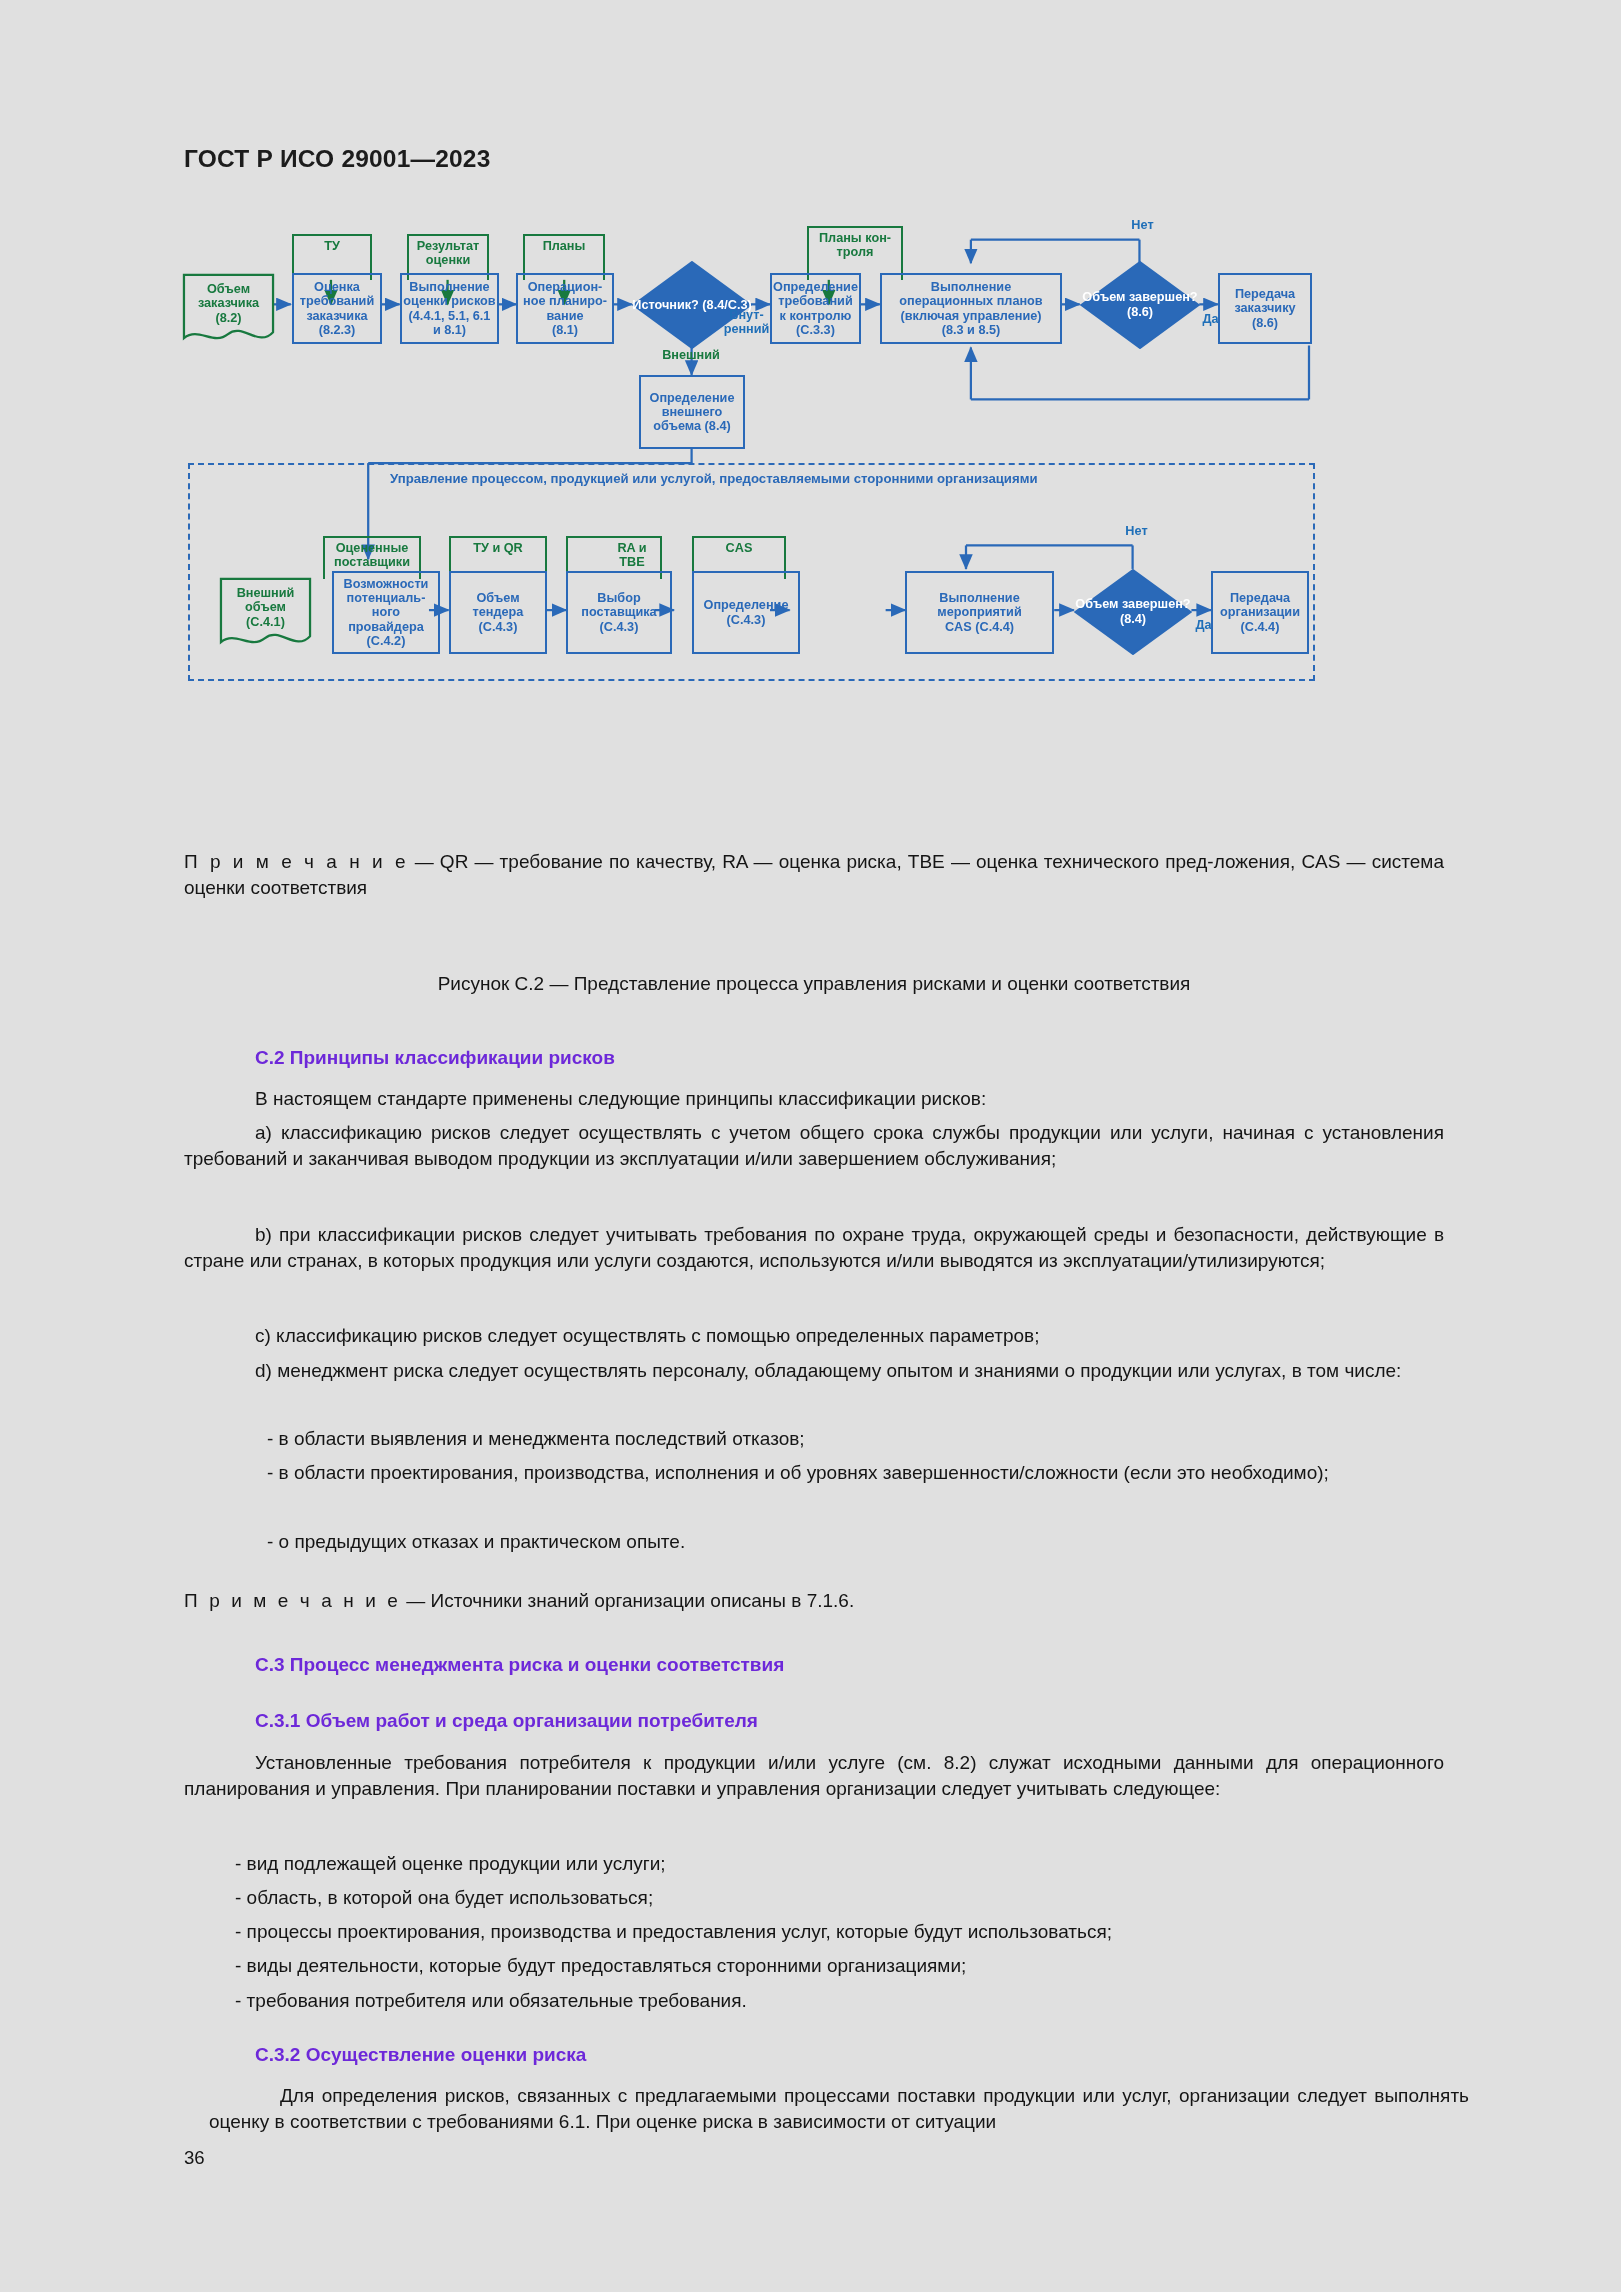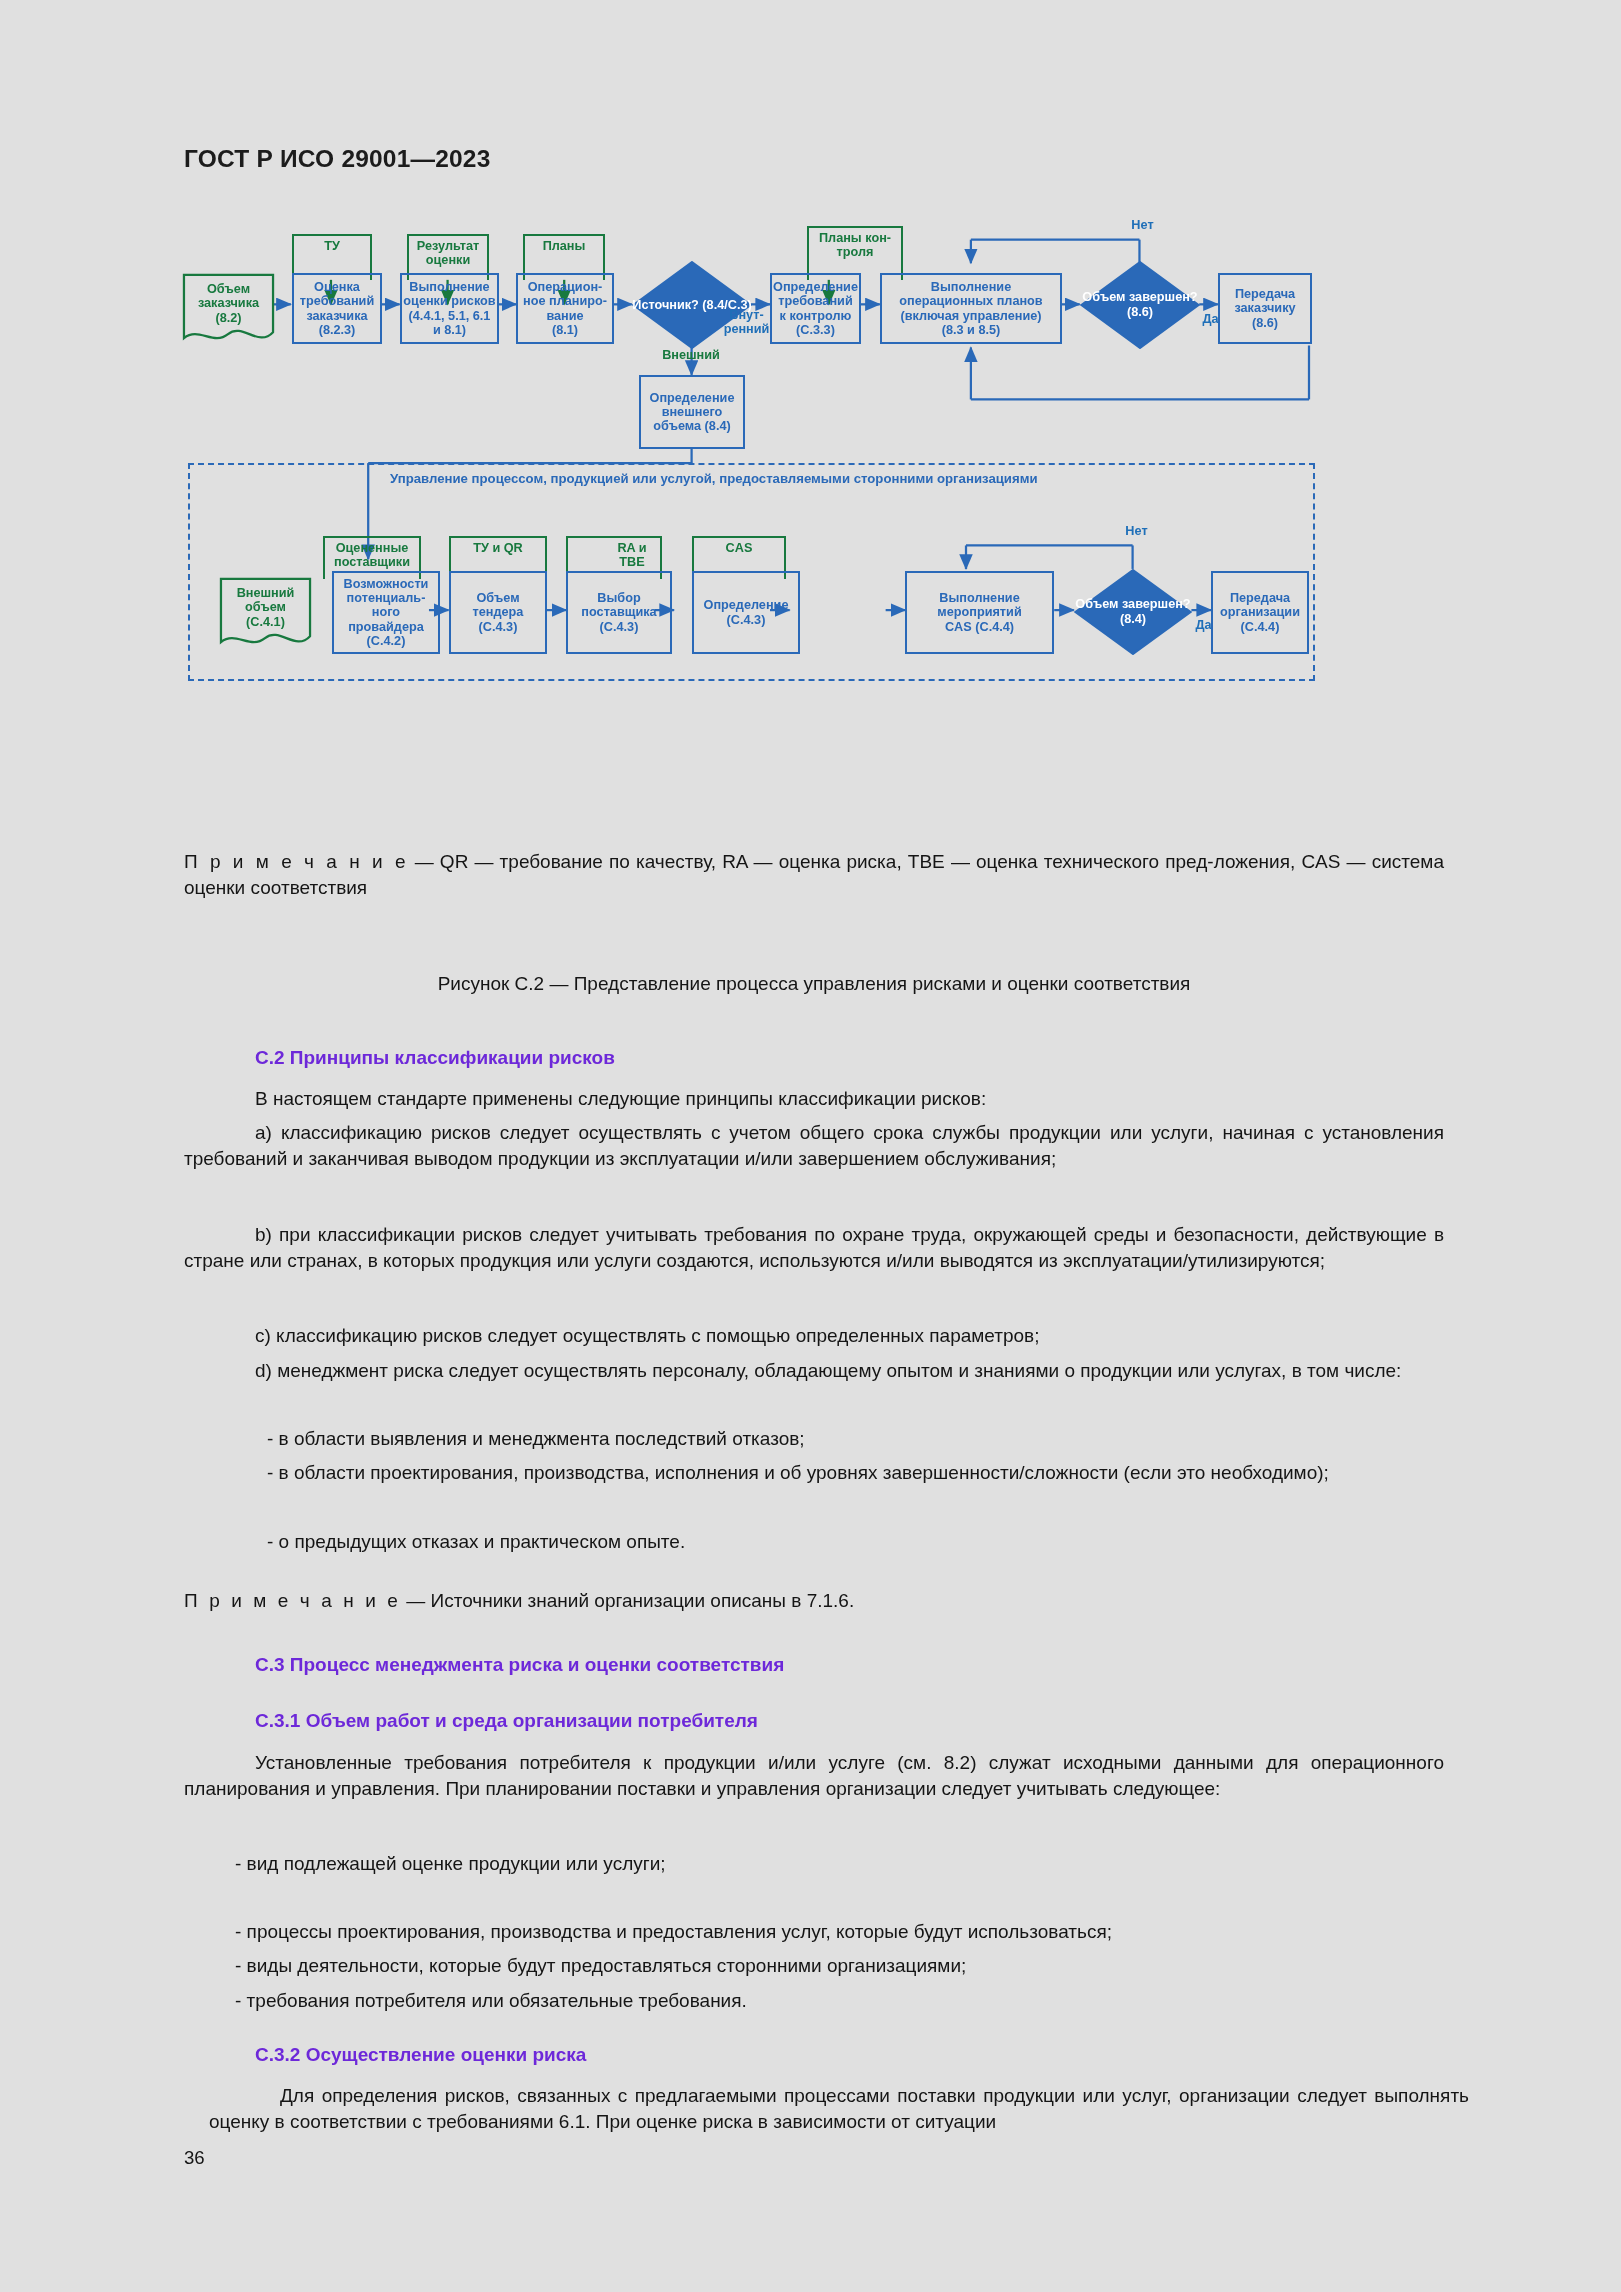--- a/index.html
+++ b/index.html
@@ -424,20 +424,21 @@
     <span class="spaced">П р и м е ч а н и е</span><span>  — Источники знаний организации описаны в 7.1.6.</span>
   </div>
 
   <div class="h-sect" style="left:255px;top:1654px;">С.3  Процесс менеджмента риска и оценки соответствия</div>
 
   <div class="h-sect" style="left:255px;top:1710px;">С.3.1  Объем работ и среда организации потребителя</div>
 
   <div class="para" style="left:184px;top:1750px;width:1260px;text-indent:71px;">Установленные требования потребителя к продукции и/или услуге (см. 8.2) служат исходными данными для операционного планирования и управления. При планировании поставки и управления организации следует учи­тывать следующее:</div>
 
   <div class="para nojust" style="left:184px;top:1851px;width:1260px;text-indent:51px;">-  вид подлежащей оценке продукции или услуги;</div>
+  <div class="para nojust" style="left:184px;top:1885px;width:1260px;text-indent:51px;">-  область, в которой она будет использоваться;</div>
   <div class="para nojust" style="left:184px;top:1919px;width:1260px;text-indent:51px;">-  процессы проектирования, производства и предоставления услуг, которые будут использоваться;</div>
   <div class="para nojust" style="left:184px;top:1953px;width:1260px;text-indent:51px;">-  виды деятельности, которые будут предоставляться сторонними организациями;</div>
   <div class="para nojust" style="left:184px;top:1988px;width:1260px;text-indent:51px;">-  требования потребителя или обязательные требования.</div>
 
   <div class="h-sect" style="left:255px;top:2044px;">С.3.2  Осуществление оценки риска</div>
 
   <div class="para" style="left:184px;top:2083px;width:1260px;text-indent:71px;margin-left:25px;">Для определения рисков, связанных с предлагаемыми процессами поставки продукции или услуг, организа­ции следует выполнять оценку в соответствии с требованиями 6.1. При оценке риска в зависимости от ситуации</div>
 
   <div class="pageno">36</div>
 </div>

